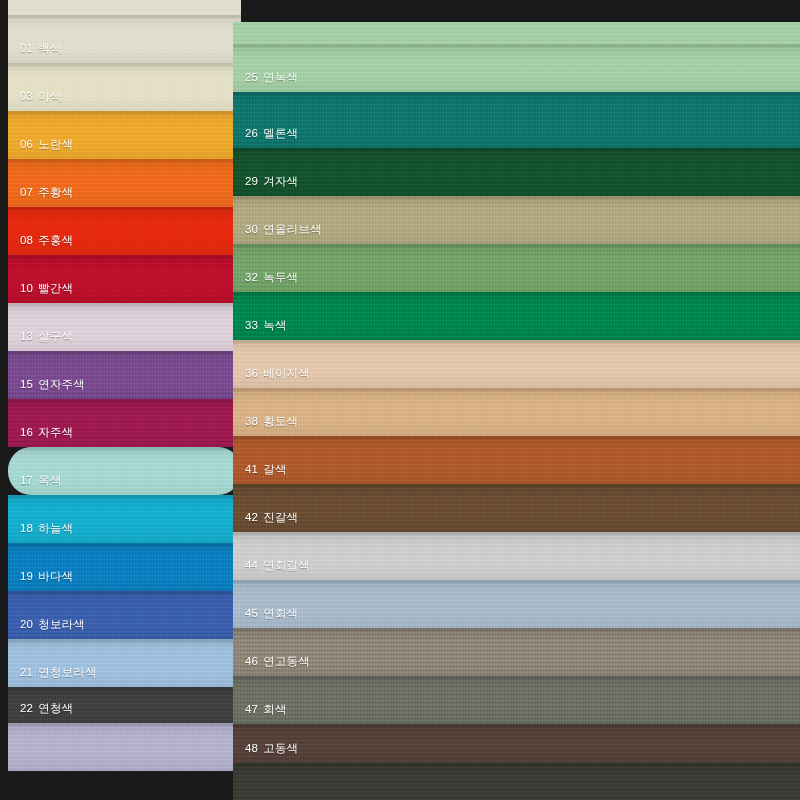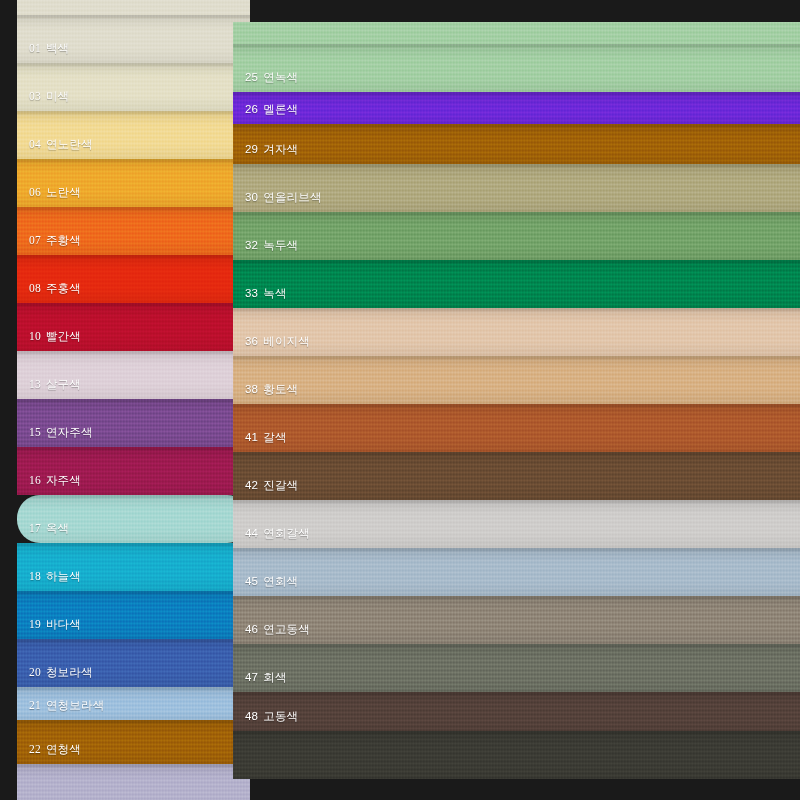--- a/index.html
+++ b/index.html
@@ -15,21 +15,21 @@
     overflow: hidden;
     font-family: "Liberation Sans", sans-serif;
     background: #1a1a1a;
   }
   .column {
     position: absolute;
     top: 0;
     height: 800px;
     overflow: hidden;
   }
-  #col-left  { left: 17px;     width: 233px; font-family: Liberation Serif, serif; }
+  #col-left  { left: 8px;     width: 233px; }
   #col-right { left: 233px; width: 567px; margin-top: 22px; }
 
   .swatch {
     position: relative;
     width: 100%;
     box-sizing: border-box;
     overflow: hidden;
   }
   
   .swatch .tex {
@@ -118,25 +118,20 @@
       <div class="swatch light-text" style="height: 48px; background: rgb(224, 221, 205);">
         <div class="shade"></div>
         <div class="tex"></div>
         <div class="label"><span class="num">01</span><span>백색</span></div>
       </div>
       <div class="swatch light-text" style="height: 48px; background: rgb(228, 224, 198);">
         <div class="shade"></div>
         <div class="tex"></div>
         <div class="label"><span class="num">03</span><span>미색</span></div>
       </div>
-      <div class="swatch light-text" style="height: 48px; background: rgb(242, 218, 148);">
-        <div class="shade"></div>
-        <div class="tex"></div>
-        <div class="label"><span class="num">04</span><span>연노란색</span></div>
-      </div>
       <div class="swatch light-text" style="height: 48px; background: rgb(239, 169, 44);">
         <div class="shade"></div>
         <div class="tex"></div>
         <div class="label"><span class="num">06</span><span>노란색</span></div>
       </div>
       <div class="swatch light-text" style="height: 48px; background: rgb(239, 106, 28);">
         <div class="shade"></div>
         <div class="tex"></div>
         <div class="label"><span class="num">07</span><span>주황색</span></div>
       </div>
@@ -178,50 +173,50 @@
       <div class="swatch light-text" style="height: 48px; background: rgb(11, 127, 192);">
         <div class="shade"></div>
         <div class="tex"></div>
         <div class="label"><span class="num">19</span><span>바다색</span></div>
       </div>
       <div class="swatch light-text" style="height: 48px; background: rgb(58, 95, 174);">
         <div class="shade"></div>
         <div class="tex"></div>
         <div class="label"><span class="num">20</span><span>청보라색</span></div>
       </div>
-      <div class="swatch light-text" style="height: 33px; background: rgb(158, 192, 222);">
+      <div class="swatch light-text" style="height: 48px; background: rgb(158, 192, 222);">
         <div class="shade"></div>
         <div class="tex"></div>
         <div class="label"><span class="num">21</span><span>연청보라색</span></div>
       </div>
-      <div class="swatch light-text" style="height: 44px; background: #a16207;">
+      <div class="swatch light-text" style="height: 36px; background: #404040;">
         <div class="shade"></div>
         <div class="tex"></div>
         <div class="label"><span class="num">22</span><span>연청색</span></div>
       </div>
       <div class="swatch light-text" style="height: 48px; background: rgb(180, 177, 204);">
         <div class="shade"></div>
         <div class="tex"></div>
       </div>
     </div>
   <div class="column" id="col-right">
       <div class="swatch" style="height: 22px; background: rgb(163, 207, 164);">
         <div class="tex"></div>
       </div>
       <div class="swatch light-text" style="height: 48px; background: rgb(163, 207, 164);">
         <div class="shade"></div>
         <div class="tex"></div>
         <div class="label"><span class="num">25</span><span>연녹색</span></div>
       </div>
-      <div class="swatch light-text" style="height: 32px; background: #6d28d9; padding-left: 20px;">
+      <div class="swatch light-text" style="height: 56px; background: #0f766e; padding-left: 20px;">
         <div class="shade"></div>
         <div class="tex"></div>
         <div class="label"><span class="num">26</span><span>멜론색</span></div>
       </div>
-      <div class="swatch light-text" style="height: 40px; background: #a16207;">
+      <div class="swatch light-text" style="height: 48px; background: #14532d;">
         <div class="shade"></div>
         <div class="tex"></div>
         <div class="label"><span class="num">29</span><span>겨자색</span></div>
       </div>
       <div class="swatch light-text" style="height: 48px; background: rgb(176, 169, 127);">
         <div class="shade"></div>
         <div class="tex"></div>
         <div class="label"><span class="num">30</span><span>연올리브색</span></div>
       </div>
       <div class="swatch light-text" style="height: 48px; background: rgb(115, 163, 105);">

